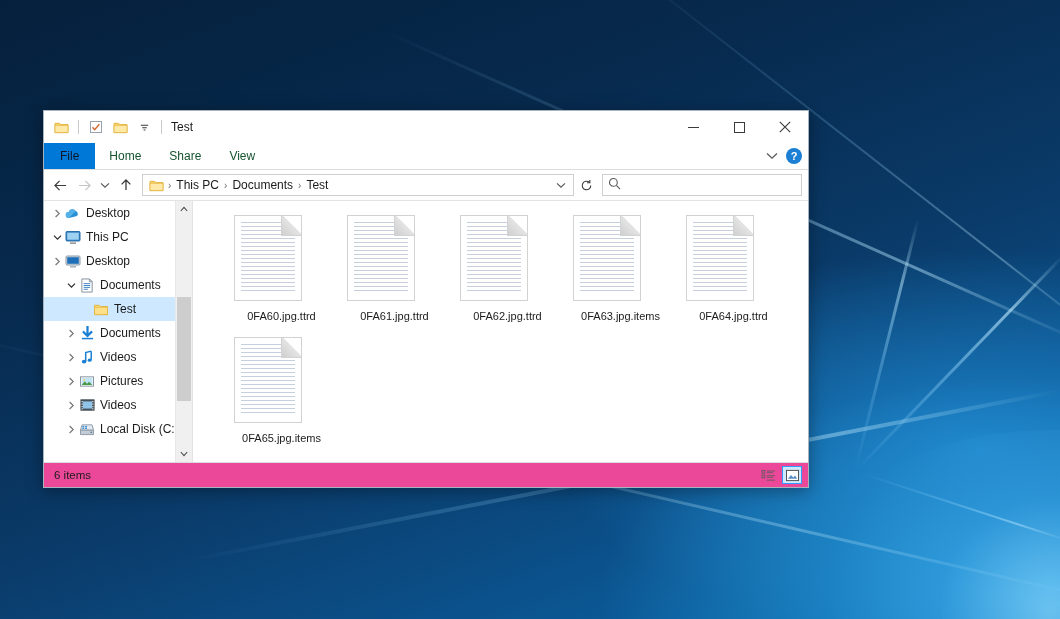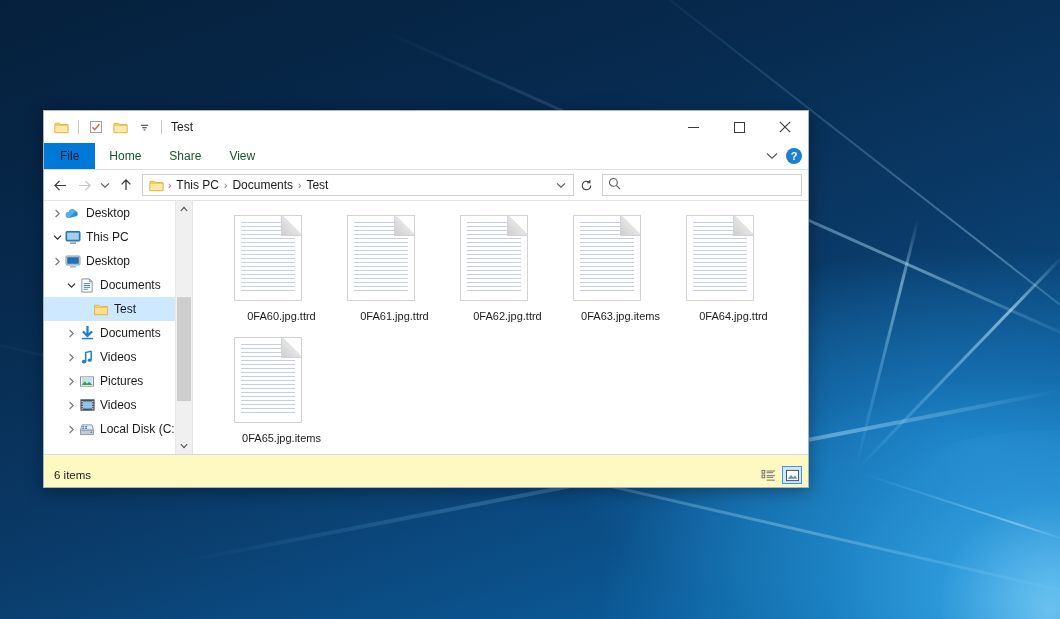--- a/index.html
+++ b/index.html
@@ -327,25 +327,25 @@
     color: #1b1b1b;
     text-align: center;
     white-space: nowrap;
     margin-left: 28px;
   }
 
   
   .statusbar {
     height: 24px;
     flex: none;
-    background: #fef9c3;
+    background: #ec4899;
     border-top: 1px solid #dcdcdc;
     display: flex;
     align-items: center;
-    padding: 8px 6px 0 10px;
+    padding: 0 6px 0 10px;
     font-size: 11.5px;
     color: #1b1b1b;
     text-align: center;
   }
   .view-buttons {
     margin-left: auto;
     display: flex;
     align-items: center;
     gap: 4px;
   }

